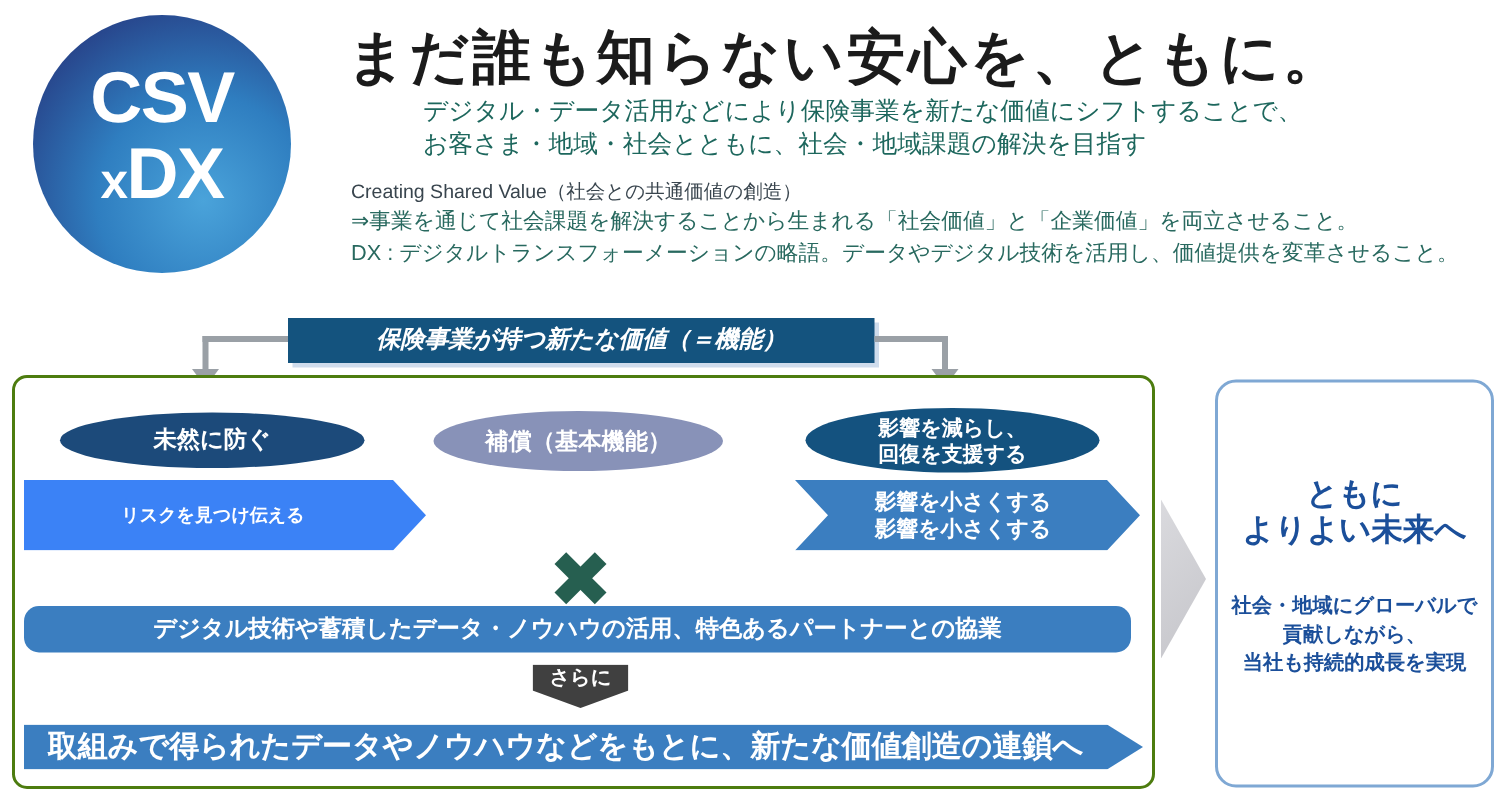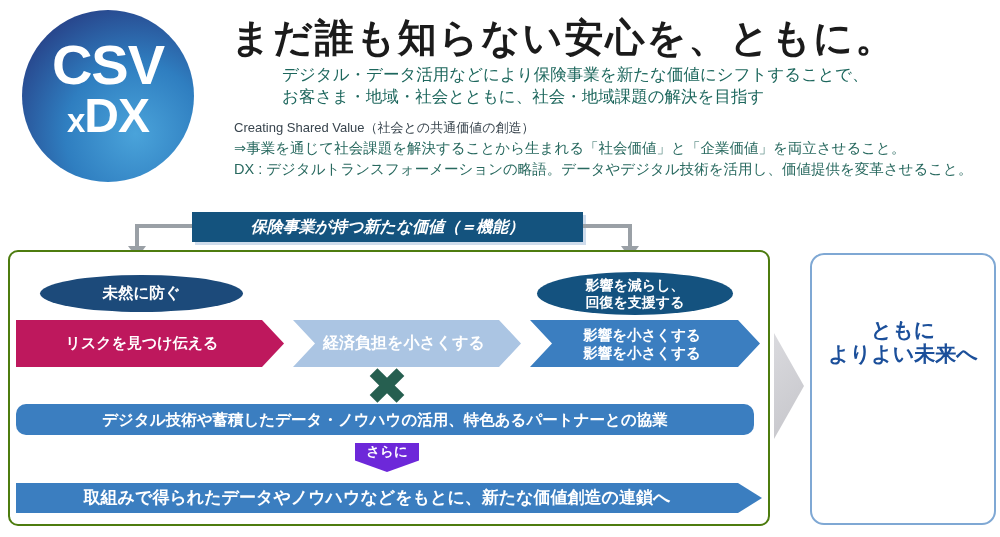--- a/index.html
+++ b/index.html
@@ -4,21 +4,21 @@
 <style>
   * { margin:0; padding:0; box-sizing:border-box; }
   body { background:#fff; font-family:"Liberation Sans","DejaVu Sans",sans-serif; }
   .canvas { position:relative; width:1000px; height:537px; background:#fff; overflow:hidden; }
 
   
   .logo { position:absolute; left:22px; top:10px; width:172px; height:172px; border-radius:50%;
           background:radial-gradient(circle at 66% 72%, #4aa3da 0%, #2f7ec0 42%, #28488e 78%, #232e63 100%);
           display:flex; flex-direction:column; align-items:center; justify-content:center;
           color:#fff; font-weight:bold; }
-  .logo-top { font-size:56px; line-height:44px; letter-spacing:-1px; }
+  .logo-top { font-size:48px; line-height:44px; letter-spacing:-1px; }
   .logo-bottom { font-size:48px; line-height:57px; letter-spacing:-1px; }
   .logo-x { font-size:33px; }
 
   
   .page-title { position:absolute; left:231px; top:11px; font-size:39px; font-weight:bold;
                 color:#1b1b1b; letter-spacing:2px; white-space:nowrap; }
   .subtitle { position:absolute; left:234px; top:63px; font-size:16.5px; font-weight:normal;
               color:#1d675d; line-height:22px; white-space:nowrap;margin-left:48px; }
   .notes { position:absolute; left:234px; top:117px; font-size:14.5px; line-height:21px; white-space:nowrap; }
   .note-gray { color:#39454e; font-size:13px; }
@@ -46,40 +46,40 @@
   .ellipse { position:absolute; border-radius:50%; color:#fff; font-weight:bold;
              display:flex; flex-direction:column; align-items:center; justify-content:center;
              text-align:center; }
   .el-1 { left:30px;  top:23px; width:203px; height:37px; background:#1c4a7a; font-size:15.5px; }
   .el-2 { left:279px; top:22px; width:193px; height:40px; background:#8892b8; font-size:15.5px; }
   .el-3 { left:527px; top:20px; width:196px; height:43px; background:#14527f; font-size:14px; line-height:17px; }
 
   .parrow { position:absolute; top:68px; height:47px; color:#fff; font-weight:bold;
             display:flex; flex-direction:column; align-items:center; justify-content:center;
             text-align:center; }
-  .pa-1 { left:6px; width:268px; background:#be185d; font-size:15px; padding-right:16px;
+  .pa-1 { left:6px; width:268px; background:#3b82f6; font-size:12px; padding-right:16px;
           clip-path:polygon(0 0, calc(100% - 22px) 0, 100% 50%, calc(100% - 22px) 100%, 0 100%); }
   .pa-2 { left:283px; width:228px; background:#abc5e3; font-size:16px; padding-left:10px; padding-right:16px;
           clip-path:polygon(0 0, calc(100% - 22px) 0, 100% 50%, calc(100% - 22px) 100%, 0 100%, 22px 50%); }
   .pa-3 { left:520px; width:230px; background:#3b7ec0; font-size:14.5px; line-height:18px;
           padding-left:10px; padding-right:16px;
           clip-path:polygon(0 0, calc(100% - 22px) 0, 100% 50%, calc(100% - 22px) 100%, 0 100%, 22px 50%); }
 
   .xmark { position:absolute; left:359px; top:116px; width:36px; height:36px; }
   .xbar { position:absolute; left:-1px; top:12px; width:38px; height:11px; background:#265f50; }
   .xbar-a { transform:rotate(45deg); }
   .xbar-b { transform:rotate(-45deg); }
 
   .bar1 { position:absolute; left:6px; top:152px; width:738px; height:31px; background:#3b7ec0;
           color:#fff; font-weight:bold; font-size:15.5px; text-align:center; line-height:31px;border-radius:10px; }
-  .sarani { position:absolute; left:345px; top:191px; width:64px; height:29px; background:#6d28d9;
+  .sarani { position:absolute; left:345px; top:191px; width:64px; height:29px; background:#404040;
             clip-path:polygon(0 0, 100% 0, 100% 60%, 50% 100%, 0 60%);
             color:#fff; font-size:13.5px; font-weight:bold; text-align:center; line-height:18px; }
   .bar2 { position:absolute; left:6px; top:231px; width:746px; height:30px; background:#3b7ec0;
-          color:#fff; font-weight:bold; font-size:17px; text-align:center; line-height:30px;
+          color:#fff; font-weight:bold; font-size:20px; text-align:center; line-height:30px;
           padding-right:24px;
           clip-path:polygon(0 0, calc(100% - 24px) 0, 100% 50%, calc(100% - 24px) 100%, 0 100%); }
 
   
   .big-arrow { position:absolute; left:774px; top:333px; width:30px; height:106px;
                background:linear-gradient(135deg,#dadade,#c5c5ca);
                clip-path:polygon(0 0, 100% 50%, 0 100%); }
   .outcome { position:absolute; left:810px; top:253px; width:186px; height:272px;
              border:2px solid #7fa8d4; border-radius:14px; background:#fff;
              color:#1b4f9a; text-align:center; }
@@ -111,27 +111,27 @@
   <div class="conn conn-lh"></div>
   <div class="conn conn-lv"></div>
   <div class="conn-head conn-head-l"></div>
   <div class="conn conn-rh"></div>
   <div class="conn conn-rv"></div>
   <div class="conn-head conn-head-r"></div>
 
   <div class="main-box">
 
     <div class="ellipse el-1">未然に防ぐ</div>
+    <div class="ellipse el-2">補償（基本機能）</div>
     <div class="ellipse el-3">
       <div>影響を減らし、</div>
       <div>回復を支援する</div>
     </div>
 
     <div class="parrow pa-1">リスクを見つけ伝える</div>
-    <div class="parrow pa-2">経済負担を小さくする</div>
     <div class="parrow pa-3">
       <div>影響を小さくする</div>
       <div>影響を小さくする</div>
     </div>
 
     <div class="xmark">
       <div class="xbar xbar-a"></div>
       <div class="xbar xbar-b"></div>
     </div>
 
@@ -139,15 +139,20 @@
     <div class="sarani">さらに</div>
     <div class="bar2">取組みで得られたデータやノウハウなどをもとに、新たな価値創造の連鎖へ</div>
   </div>
 
   <div class="big-arrow"></div>
   <div class="outcome">
     <div class="outcome-title">
       <div>ともに</div>
       <div>よりよい未来へ</div>
     </div>
+    <div class="outcome-body">
+      <div>社会・地域にグローバルで</div>
+      <div>貢献しながら、</div>
+      <div>当社も持続的成長を実現</div>
+    </div>
   </div>
 
 </div>
 
 </body></html>

